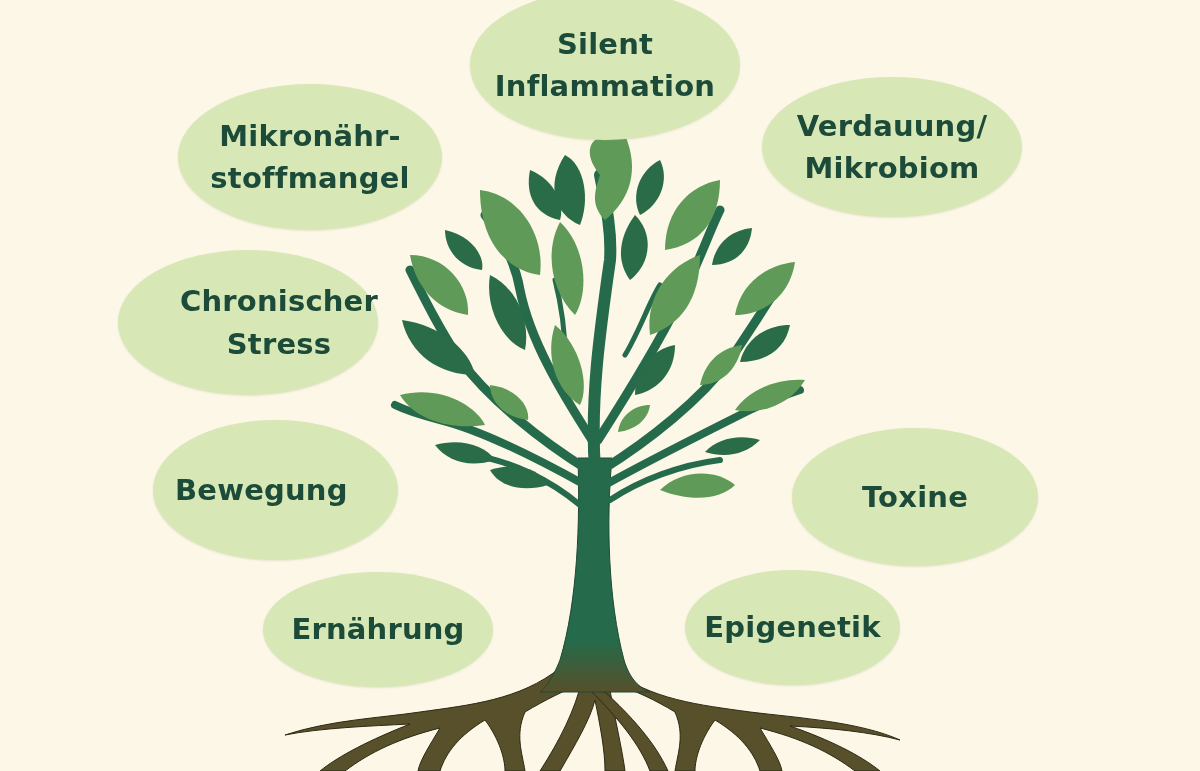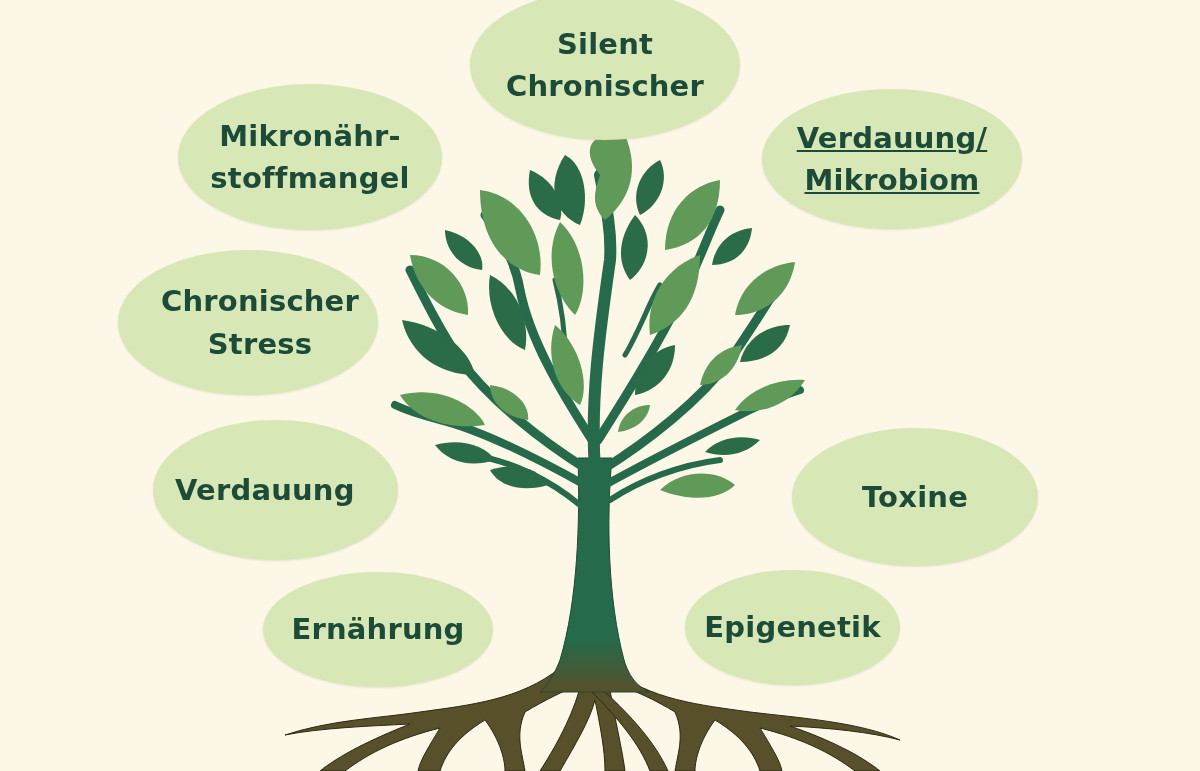--- a/index.html
+++ b/index.html
@@ -88,41 +88,41 @@
       <path d="M650 405 C648 420 635 430 618 432 C620 415 635 405 650 405 Z" fill="#5f9a58"></path>
       <path d="M435 445 C460 438 485 445 495 460 C470 468 448 462 435 445 Z" fill="#2a6b48"></path>
       <path d="M760 440 C745 455 725 458 705 452 C718 438 740 434 760 440 Z" fill="#2a6b48"></path>
       <path d="M490 470 C515 462 540 468 548 485 C525 492 500 488 490 470 Z" fill="#2a6b48"></path>
       <path d="M735 485 C720 500 690 502 660 490 C680 470 715 468 735 485 Z" fill="#5f9a58"></path>
     </g>
   </svg>
 
   <div class="bubble" style="left:470px; top:-10px; width:270px; height:150px;">
     <span>Silent
-Chronischer</span>
+Inflammation</span>
   </div>
 
   <div class="bubble" style="left:178px; top:84px; width:264px; height:146px;">
     <span>Mikronähr-
 stoffmangel</span>
   </div>
 
-  <div class="bubble" style="left:762px; top:89px; width:260px; height:140px;text-decoration:underline;">
+  <div class="bubble" style="left:762px; top:77px; width:260px; height:140px;">
     <span>Verdauung/
 Mikrobiom</span>
   </div>
 
-  <div class="bubble" style="left:118px; top:250px; width:260px; height:145px; justify-content:center; padding-left:24px; box-sizing:border-box;">
+  <div class="bubble" style="left:118px; top:250px; width:260px; height:145px; justify-content:flex-end; padding-left:24px; box-sizing:border-box;">
     <span>Chronischer
 Stress</span>
   </div>
 
 
   <div class="bubble" style="left:153px; top:420px; width:245px; height:140px; justify-content:flex-start; padding-left:22px; box-sizing:border-box;">
-    <span>Verdauung</span>
+    <span>Bewegung</span>
   </div>
 
   <div class="bubble" style="left:792px; top:428px; width:246px; height:138px;text-align:right;">
     <span>Toxine</span>
   </div>
 
   <div class="bubble" style="left:685px; top:570px; width:215px; height:115px;">
     <span>Epigenetik</span>
   </div>
 

